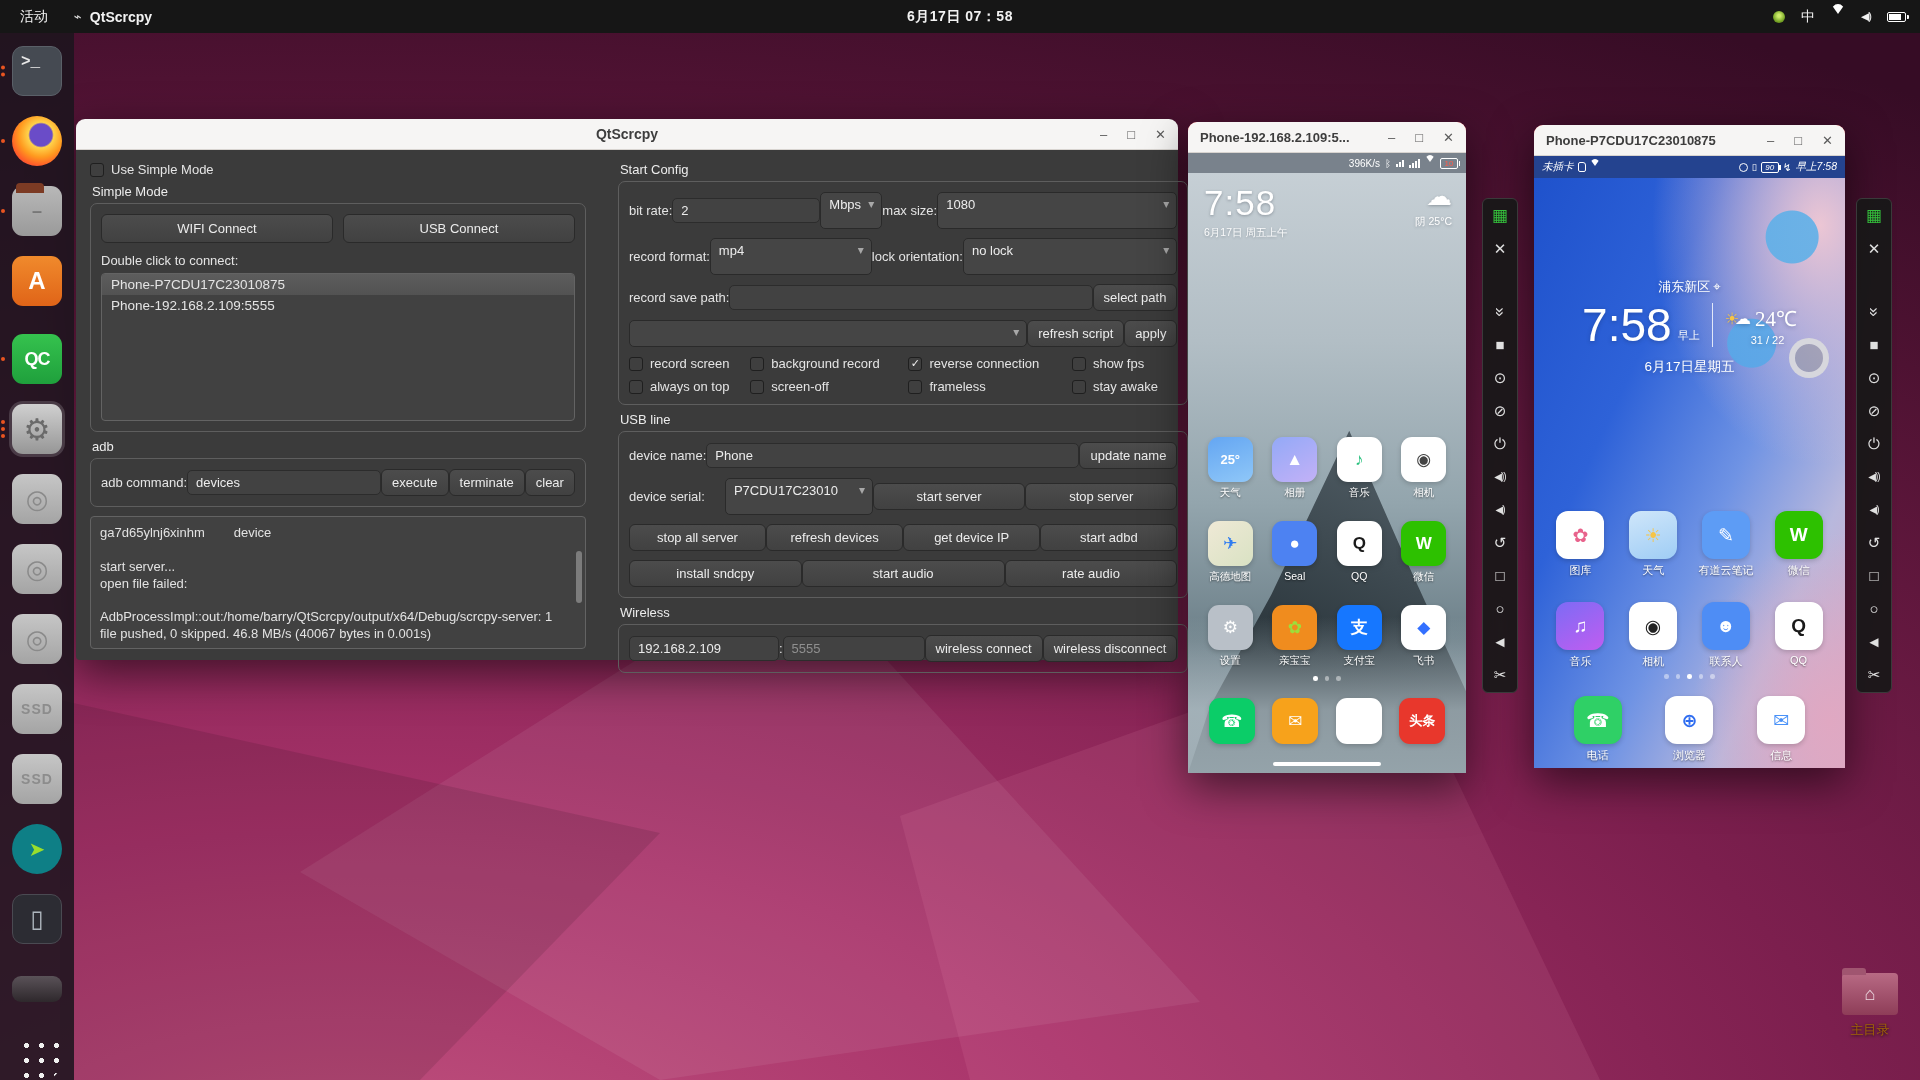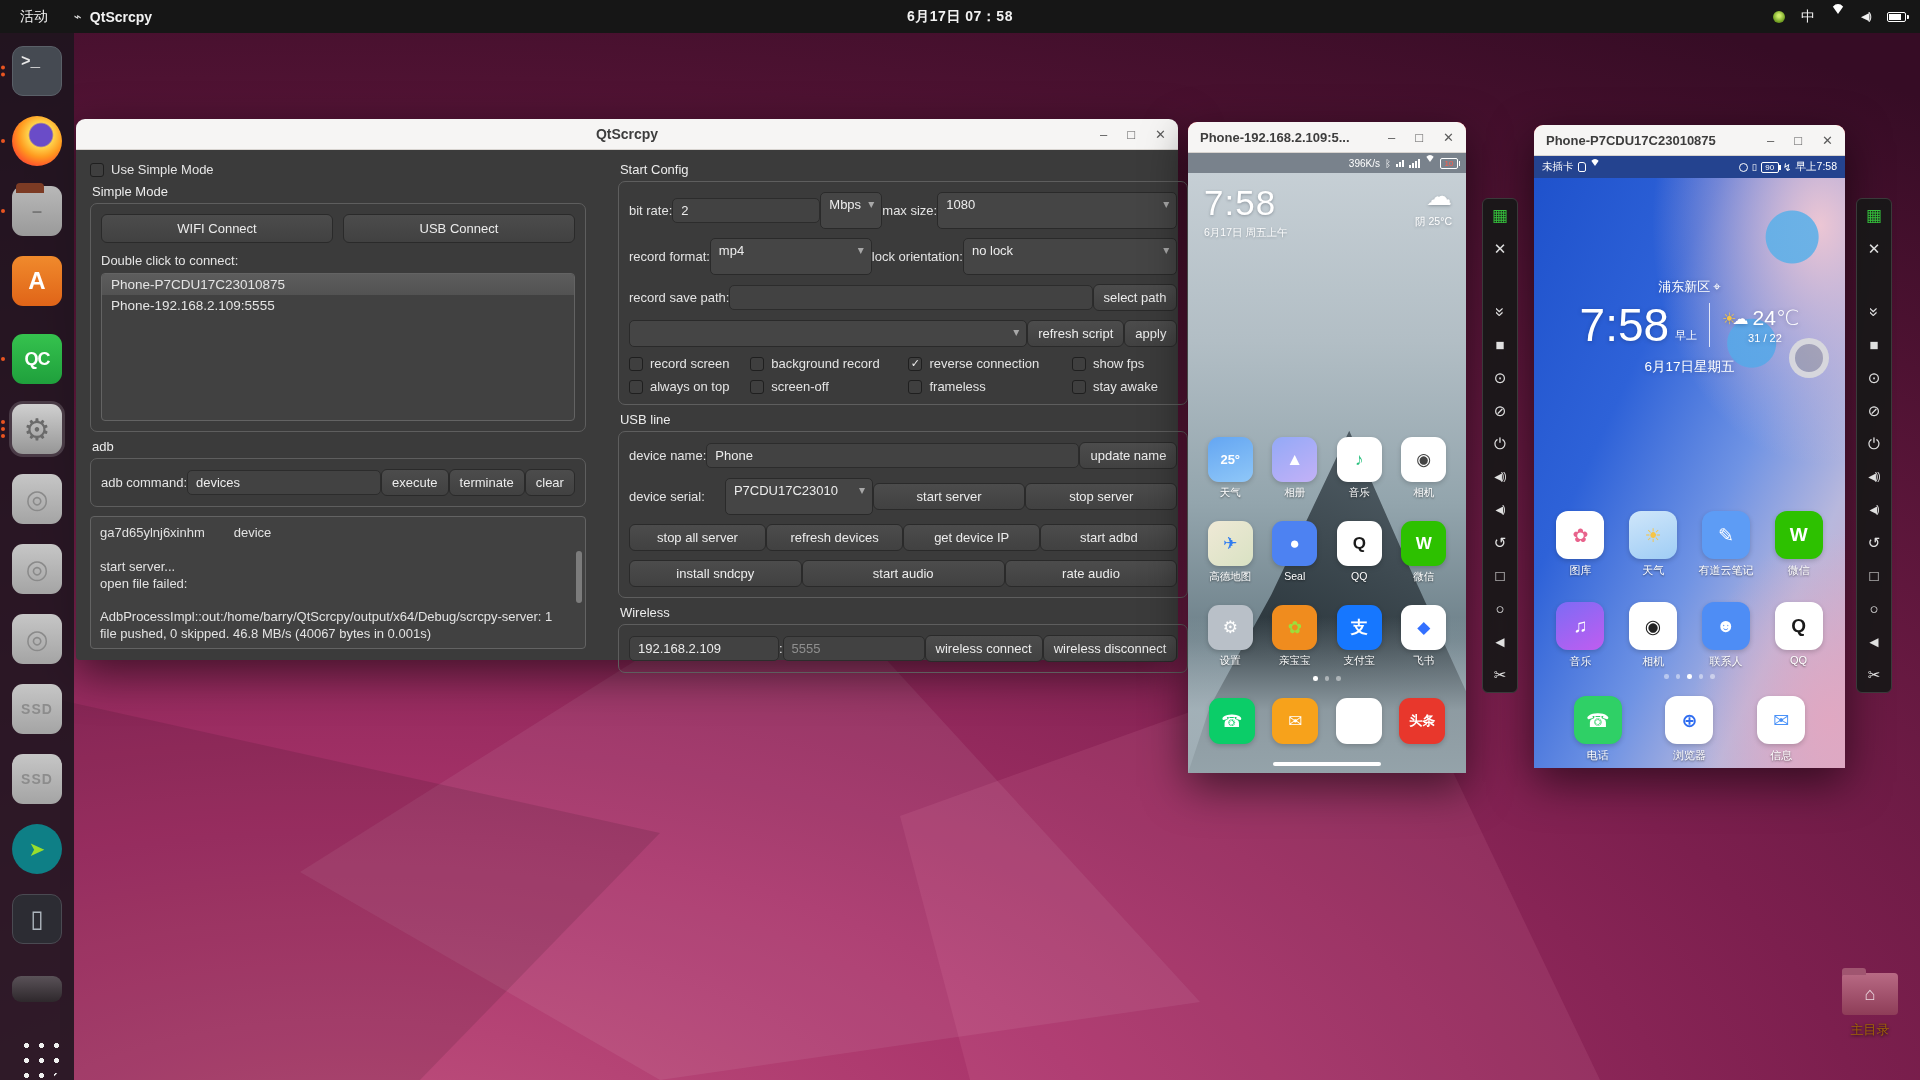--- a/index.html
+++ b/index.html
@@ -129,42 +129,42 @@
   .homebar { position:absolute; left:50%; transform:translateX(-50%); bottom:7px; width:108px; height:4px; border-radius:2px; background:#fff; }
   
   .p2 { left:1534px; top:125px; width:311px; height:643px; }
   .p2 .pstatus { height:22px; background:#24438f; font-size:10.5px; }
   .p2 .pscreen { background:
       radial-gradient(circle at 83% 10%, rgba(95,176,232,.9) 0 26px, rgba(95,176,232,0) 27px),
       radial-gradient(circle at 70% 28%, rgba(88,168,232,.9) 0 24px, rgba(88,168,232,0) 25px),
       radial-gradient(120% 90% at 92% 8%, #ecc6d4 0%, rgba(236,198,212,0) 45%),
       radial-gradient(110% 80% at 95% 92%, #e0a8c2 0%, rgba(224,168,194,0) 40%),
       linear-gradient(115deg,#1f52cc 0%,#2e62d8 32%,#6f93e4 58%,#b8b8dd 78%,#d8a8c4 100%); }
-  .stat-grp { display:flex; align-items:center; gap:4px; }
+  .stat-grp { display:flex; align-items:center; gap:4px;font-style:italic; }
   .sim-ico { width:8px; height:10px; border:1px solid #fff; border-radius:2px 3px 2px 2px; display:inline-block; }
   .mini-wifi { width:0; height:0; border:5px solid transparent; border-bottom:7px solid #fff; border-radius:50%; transform:translateY(-2px) rotate(180deg); }
   .eye-ico { width:9px; height:9px; border:1.5px solid #fff; border-radius:50%; display:inline-block; }
   .vib-ico { font-size:9px; }
   .bbox { display:inline-flex; align-items:center; justify-content:center; min-width:18px; height:11px; border:1px solid #fff; border-radius:2px; font-size:8px; padding:0 1px; position:relative; }
   .bbox::after { content:""; position:absolute; right:-3px; width:1.5px; height:5px; background:#fff; }
   .bbox.low { color:#ff5a4a; border-color:#fff; }
   .bars { display:inline-flex; align-items:flex-end; gap:1px; }
   .bars i { width:2px; background:#fff; display:inline-block; }
   .bars i:nth-child(1){height:3px} .bars i:nth-child(2){height:5px} .bars i:nth-child(3){height:7px} .bars i:nth-child(4){height:9px}
   .p2-widget { position:absolute; left:0; right:0; top:100px; display:flex; flex-direction:column; align-items:center; color:#fff; text-shadow:0 1px 4px rgba(20,40,90,.35); }
   .p2-loc { font-size:13px; display:flex; align-items:center; gap:3px; }
   .p2-clockrow { display:flex; align-items:center; gap:12px; margin-top:6px; }
   .p2-time { font-size:46px; font-weight:200; line-height:1; }
   .p2-ampm { font-size:11px; align-self:flex-end; margin-left:-6px; margin-bottom:5px; }
   .p2-div { width:1px; height:44px; background:rgba(255,255,255,.8); }
   .p2-wx { display:flex; flex-direction:column; }
   .p2-wxrow { display:flex; align-items:center; gap:4px; }
   .p2-sun { color:#f6c445; font-size:16px; }
   .p2-cloudg { color:#fff; font-size:16px; margin-left:-8px; }
-  .p2-temp { font-size:21px; font-weight:300; }
+  .p2-temp { font-size:21px; font-weight:300;font-family:Liberation Serif, serif; }
   .p2-hilo { font-size:11px; margin-top:2px; padding-left:26px; }
   .p2-date { font-size:13.5px; margin-top:10px; }
   .ball { position:absolute; right:16px; top:160px; width:40px; height:40px; border-radius:50%; background:rgba(150,150,155,.55); border:6px solid rgba(225,225,228,.85); }
   .p2-apps { top:333px; row-gap:24px; }
   .p2-apps .atile, .p2-dock .atile { width:48px; height:48px; border-radius:12px; font-size:19px; }
   .p2-apps .alabel, .p2-dock .alabel { font-size:11px; }
   .p2-dots { top:496px; }
   .p2-dock { top:518px; justify-content:space-around; padding:0 18px; }
 
   

